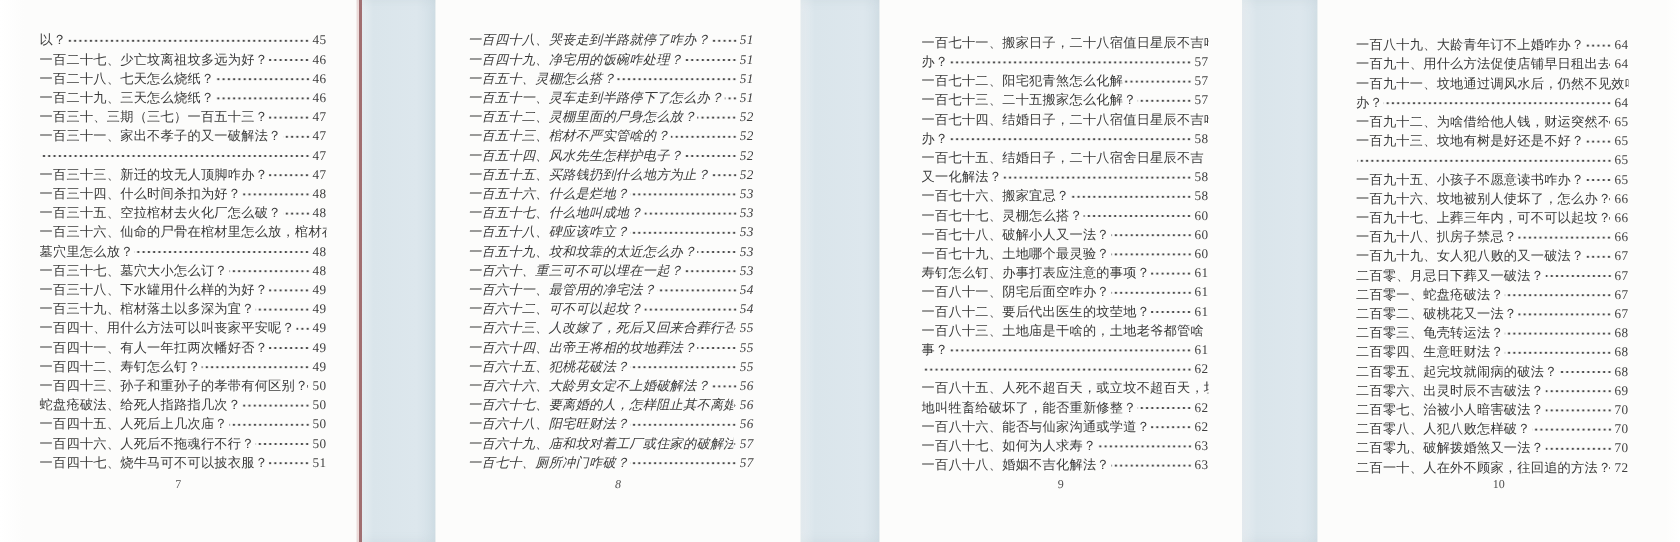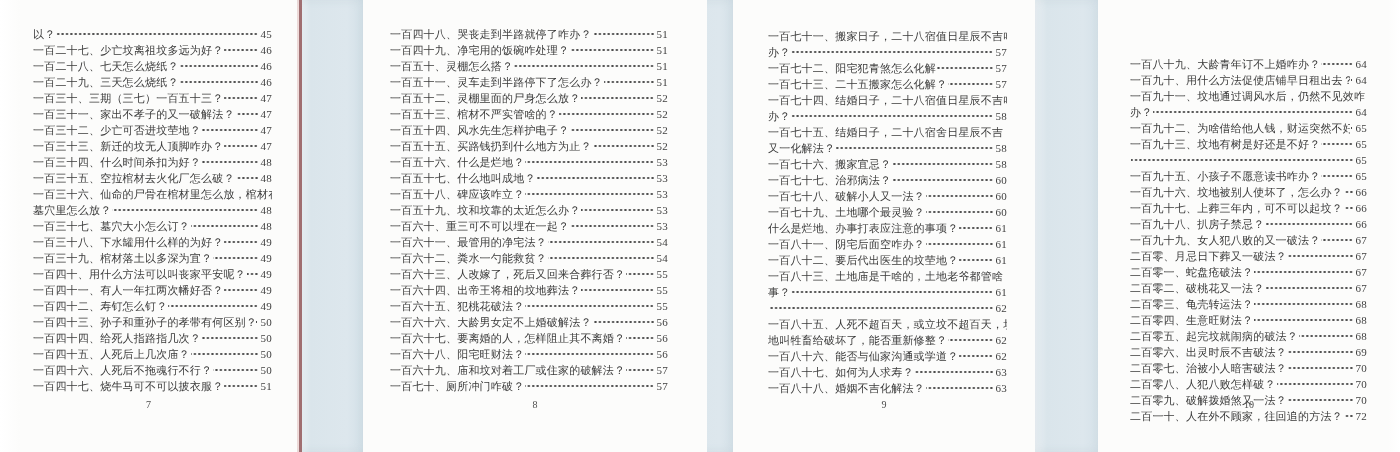--- a/index.html
+++ b/index.html
@@ -10,42 +10,42 @@
   }
   .spread{position:relative;width:1400px;height:452px;background:#f6f8f8;}
 
   
   .page{
     position:absolute;top:0;bottom:0;
     background:#fcfcfb;
     color:#3a3a3a;
   }
   .p1{left:0;width:297px;background:linear-gradient(to right,#ffffff 0,#fcfcfb 20px,#fcfcfb 100%);}
-  .p2{left:363px;width:344px;}
+  .p2{left:363px;width:304px;font-style:italic;}
   .p3{left:733px;width:302px;}
   .p4{left:1098px;width:302px;background:linear-gradient(to right,#fcfcfb 0,#fcfcfb 96%,#ffffff 100%);}
 
   
   .gutter{position:absolute;top:0;bottom:0;box-shadow:inset 0 0 10px rgba(130,155,168,.12);}
   .g1{left:297px;width:66px;
       background:linear-gradient(to right,
         #f3dedc 0,#f3dedc 2px,
         #a26e70 2px,#a26e70 5px,
         #e6edf1 5px,#dae5eb 14px,#dde7ed 50px,#d3e0e7 100%);}
   .g2{left:667px;width:66px;
       background:linear-gradient(to right,#e9eff3 0,#dae5eb 12px,#dde7ed 52px,#d5e1e8 100%);}
   .g3{left:1035px;width:63px;
       background:linear-gradient(to right,#e9eff3 0,#dae5eb 12px,#dde7ed 48px,#d6e2e9 100%);}
 
   
   .toc{box-sizing:border-box;width:100%;font-size:11px;line-height:16px;}
   .p1 .toc{padding:26px 25px 0 33px;}
   .p2 .toc{padding:26px 39px 0 27px;}
   .p3 .toc{padding:28px 28px 0 35px;}
-  .p4 .toc{padding:30px 33px 0 32px;margin-top:26px;}
+  .p4 .toc{padding:30px 43px 0 32px;}
 
   .line{display:flex;align-items:baseline;height:16px;}
   .t{flex:0 1 auto;min-width:0;white-space:nowrap;overflow:hidden;letter-spacing:.2px;}
   .leader{
     flex:1 1 auto;min-width:2px;align-self:stretch;margin:0 2px 0 1px;
     background-image:radial-gradient(circle,#4a4a4a 0.9px,rgba(0,0,0,0) 1.25px);
     background-size:4.4px 16px;
     background-repeat:repeat-x;
     background-position:right 0;
   }
@@ -92,21 +92,20 @@
       <span class="t">一百三十、三期（三七）一百五十三？</span>
       <span class="leader"></span>
       <span class="pg">47</span>
     </div>
         <div class="line">
       <span class="t">一百三十一、家出不孝子的又一破解法？</span>
       <span class="leader"></span>
       <span class="pg">47</span>
     </div>
         <div class="line">
-      <span class="t">一百三十二、少亡可否进坟茔地？</span>
       <span class="leader"></span>
       <span class="pg">47</span>
     </div>
         <div class="line">
       <span class="t">一百三十三、新迁的坟无人顶脚咋办？</span>
       <span class="leader"></span>
       <span class="pg">47</span>
     </div>
         <div class="line">
       <span class="t">一百三十四、什么时间杀扣为好？</span>
@@ -156,21 +155,21 @@
       <span class="t">一百四十二、寿钉怎么钉？</span>
       <span class="leader"></span>
       <span class="pg">49</span>
     </div>
         <div class="line">
       <span class="t">一百四十三、孙子和重孙子的孝带有何区别？</span>
       <span class="leader"></span>
       <span class="pg">50</span>
     </div>
         <div class="line">
-      <span class="t">一百四十四、给死人指路指几次？</span>
+      <span class="t">蛇盘疮破法、给死人指路指几次？</span>
       <span class="leader"></span>
       <span class="pg">50</span>
     </div>
         <div class="line">
       <span class="t">一百四十五、人死后上几次庙？</span>
       <span class="leader"></span>
       <span class="pg">50</span>
     </div>
         <div class="line">
       <span class="t">一百四十六、人死后不拖魂行不行？</span>
@@ -252,21 +251,21 @@
       <span class="t">一百六十、重三可不可以埋在一起？</span>
       <span class="leader"></span>
       <span class="pg">53</span>
     </div>
         <div class="line">
       <span class="t">一百六十一、最管用的净宅法？</span>
       <span class="leader"></span>
       <span class="pg">54</span>
     </div>
         <div class="line">
-      <span class="t">一百六十二、粪水一勺能救贫？</span>
+      <span class="t">一百六十二、可不可以起坟？</span>
       <span class="leader"></span>
       <span class="pg">54</span>
     </div>
         <div class="line">
       <span class="t">一百六十三、人改嫁了，死后又回来合葬行否？</span>
       <span class="leader"></span>
       <span class="pg">55</span>
     </div>
         <div class="line">
       <span class="t">一百六十四、出帝王将相的坟地葬法？</span>
@@ -345,36 +344,36 @@
       <span class="t">又一化解法？</span>
       <span class="leader"></span>
       <span class="pg">58</span>
     </div>
         <div class="line">
       <span class="t">一百七十六、搬家宜忌？</span>
       <span class="leader"></span>
       <span class="pg">58</span>
     </div>
         <div class="line">
-      <span class="t">一百七十七、治邪病法？</span>
+      <span class="t">一百七十七、灵棚怎么搭？</span>
       <span class="leader"></span>
       <span class="pg">60</span>
     </div>
         <div class="line">
       <span class="t">一百七十八、破解小人又一法？</span>
       <span class="leader"></span>
       <span class="pg">60</span>
     </div>
         <div class="line">
       <span class="t">一百七十九、土地哪个最灵验？</span>
       <span class="leader"></span>
       <span class="pg">60</span>
     </div>
         <div class="line">
-      <span class="t">什么是烂地、办事打表应注意的事项？</span>
+      <span class="t">寿钉怎么钉、办事打表应注意的事项？</span>
       <span class="leader"></span>
       <span class="pg">61</span>
     </div>
         <div class="line">
       <span class="t">一百八十一、阴宅后面空咋办？</span>
       <span class="leader"></span>
       <span class="pg">61</span>
     </div>
         <div class="line">
       <span class="t">一百八十二、要后代出医生的坟茔地？</span>

